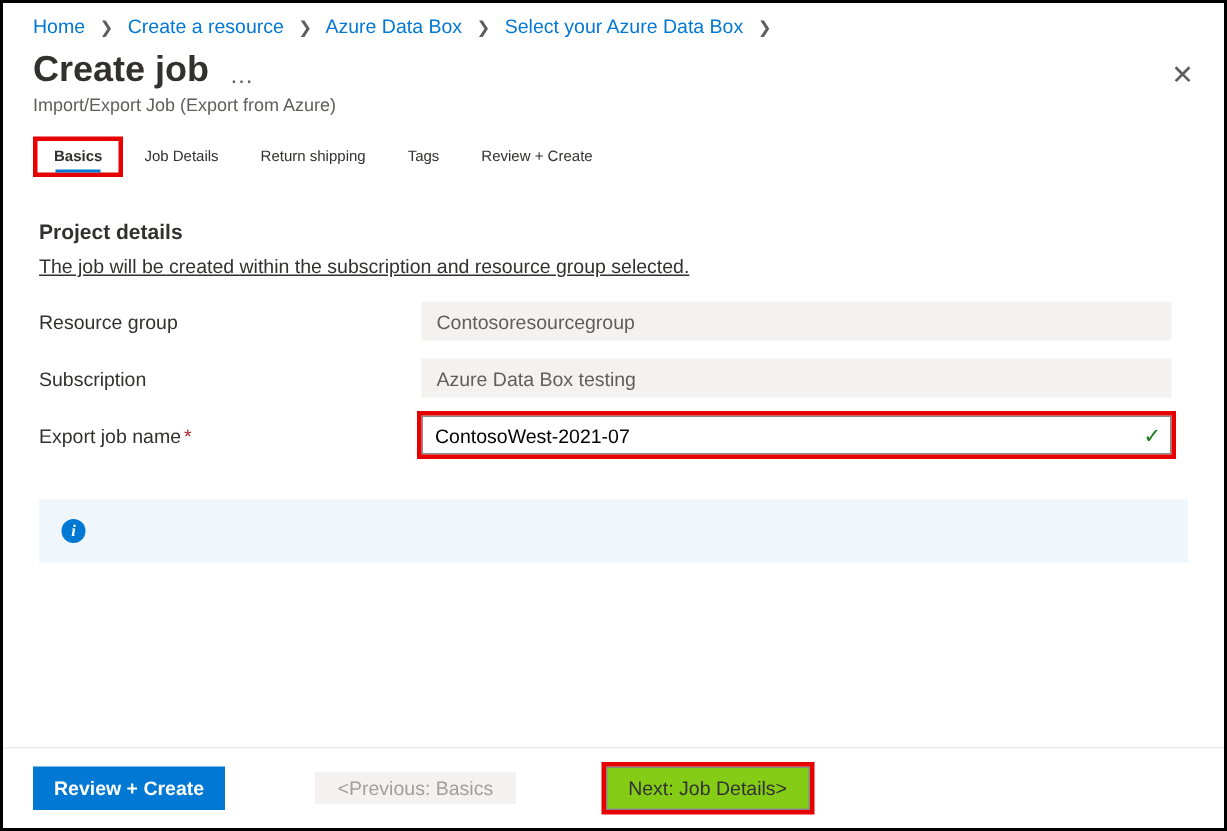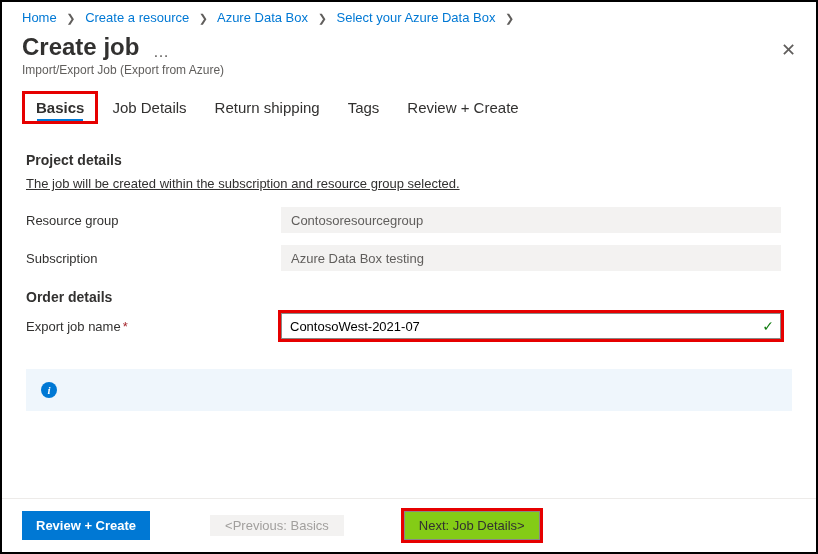--- a/index.html
+++ b/index.html
@@ -59,21 +59,21 @@
     color: #605e5c;
   }
   .tabs {
     display: flex;
     border-bottom: none;
     padding: 0 20px;
     gap: 0;
   }
   .tab {
     padding: 8px 14px 8px 14px;
-    font-size: 15px;
+    font-size: 10px;
     color: #323130;
     cursor: pointer;
     position: relative;
   }
   .tab.active {
     font-weight: 600;
   }
   .tab.active::after {
     content: "";
     position: absolute;
@@ -252,21 +252,20 @@
       <input class="ro-input" readonly="" value="Contosoresourcegroup" style="">
     </div>
   </div>
   <div class="form-row">
     <div class="form-label">Subscription</div>
     <div class="form-field">
       <input class="ro-input" readonly="" value="Azure Data Box testing" style="">
     </div>
   </div>
 
-  <div class="section-title">Order details</div>
 
   <div class="form-row">
     <div class="form-label">
       <span>Export job name</span><span class="req">*</span>
     </div>
     <div class="form-field">
       <div class="text-input-wrap boxed">
         <input class="text-input" value="ContosoWest-2021-07" style="">
         <span class="check-icon">✓</span>
       </div>

